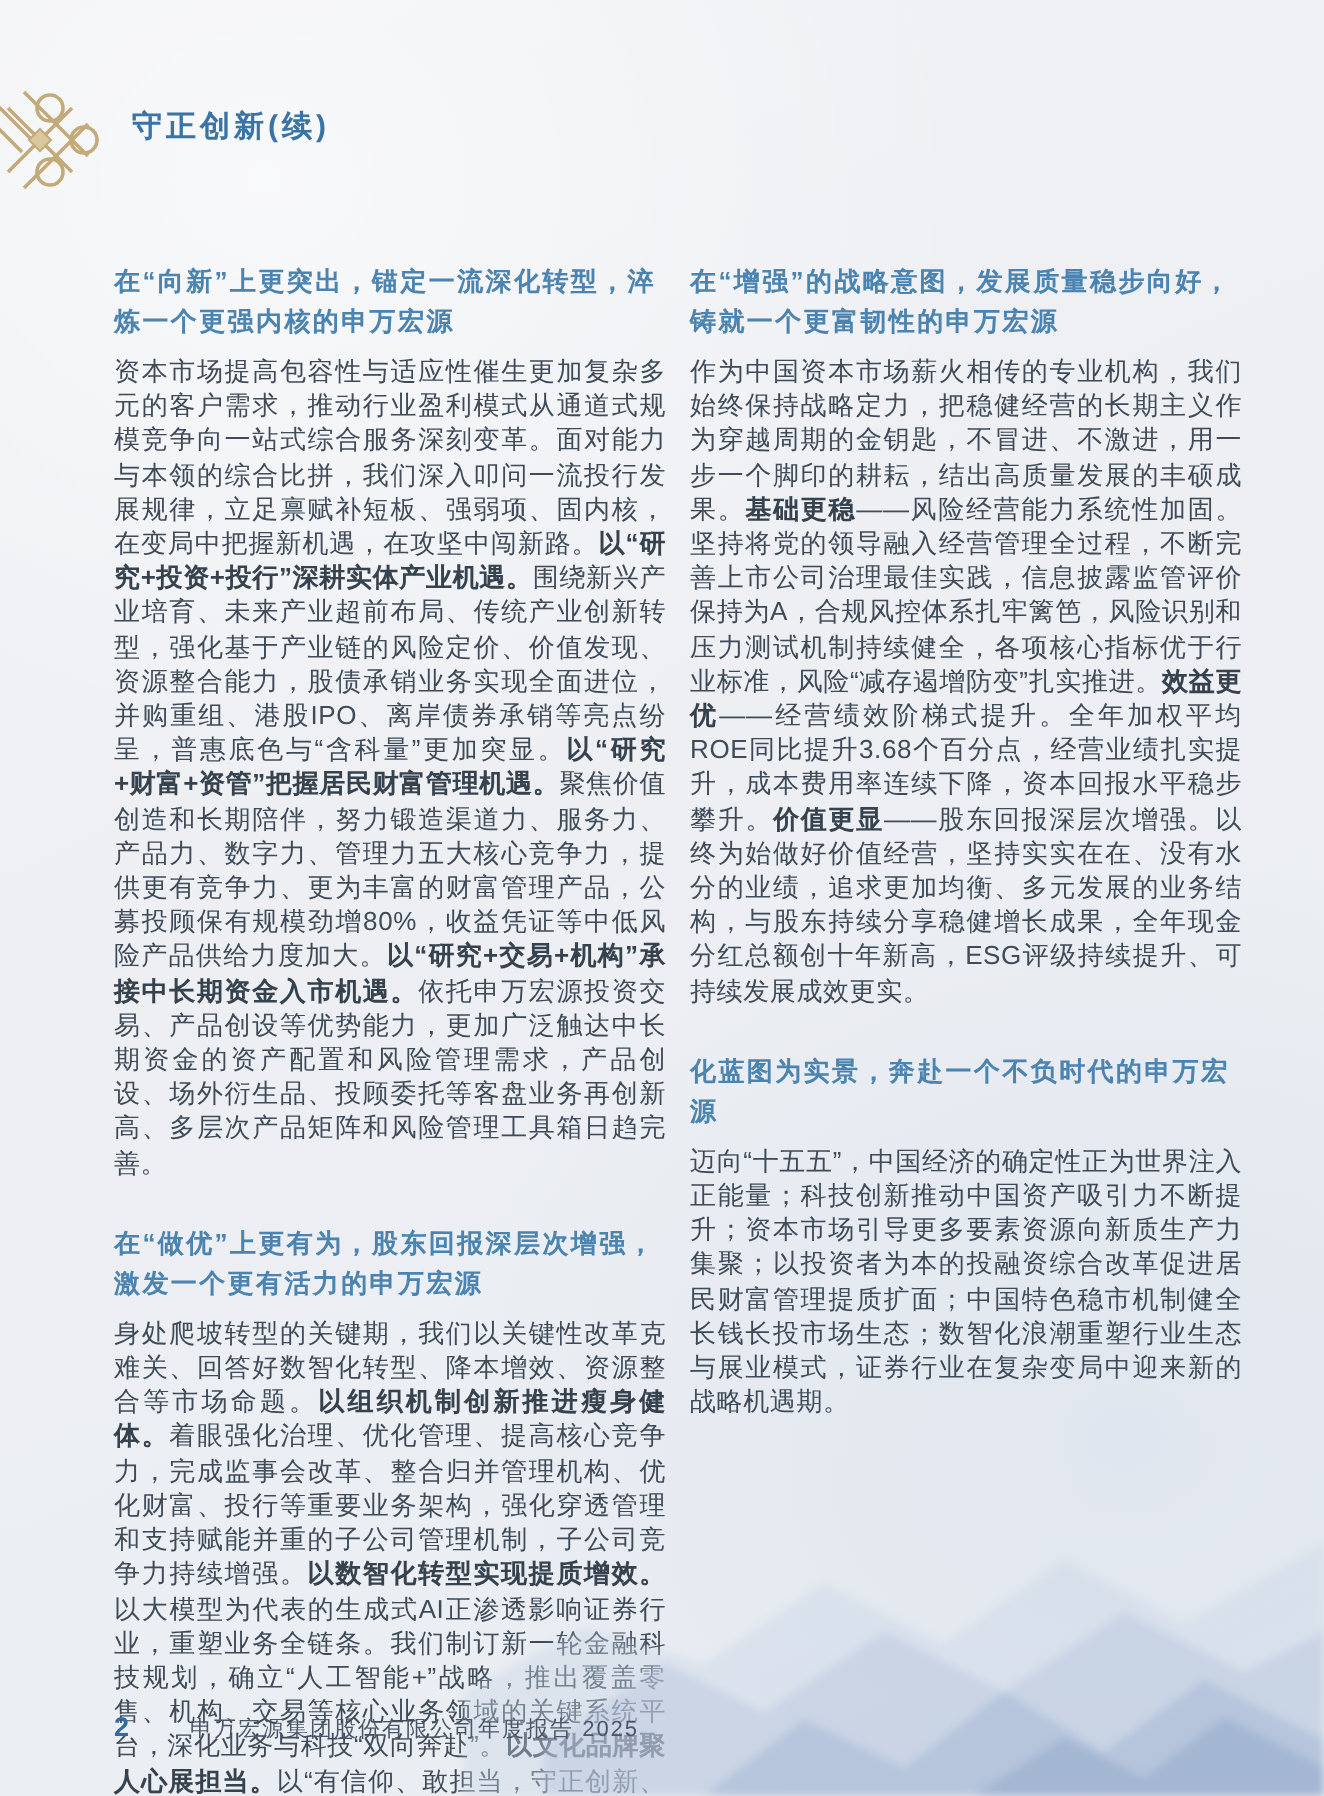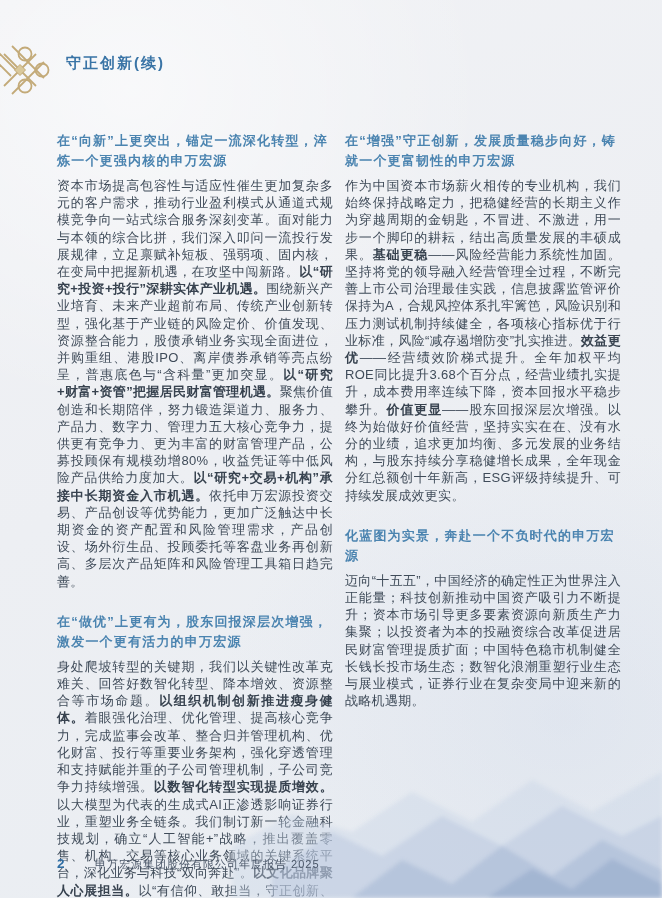--- a/index.html
+++ b/index.html
@@ -81,21 +81,21 @@
         <p class="para"><span>资本市场提高包容性与适应性催生更加复杂多元的客户需求，推动行业盈利模式从通道式规模竞争向一站式综合服务深刻变革。面对能力与本领的综合比拼，我们深入叩问一流投行发展规律，立足禀赋补短板、强弱项、固内核，在变局中把握新机遇，在攻坚中闯新路。</span><span class="b">以“研究+投资+投行”深耕实体产业机遇。</span><span>围绕新兴产业培育、未来产业超前布局、传统产业创新转型，强化基于产业链的风险定价、价值发现、资源整合能力，股债承销业务实现全面进位，并购重组、港股IPO、离岸债券承销等亮点纷呈，普惠底色与“含科量”更加突显。</span><span class="b">以“研究+财富+资管”把握居民财富管理机遇。</span><span>聚焦价值创造和长期陪伴，努力锻造渠道力、服务力、产品力、数字力、管理力五大核心竞争力，提供更有竞争力、更为丰富的财富管理产品，公募投顾保有规模劲增80%，收益凭证等中低风险产品供给力度加大。</span><span class="b">以“研究+交易+机构”承接中长期资金入市机遇。</span><span>依托申万宏源投资交易、产品创设等优势能力，更加广泛触达中长期资金的资产配置和风险管理需求，产品创设、场外衍生品、投顾委托等客盘业务再创新高、多层次产品矩阵和风险管理工具箱日趋完善。</span></p>
       </div>
       <div class="section">
         <h2 class="section-heading">在“做优”上更有为，股东回报深层次增强，激发一个更有活力的申万宏源</h2>
         <p class="para"><span>身处爬坡转型的关键期，我们以关键性改革克难关、回答好数智化转型、降本增效、资源整合等市场命题。</span><span class="b">以组织机制创新推进瘦身健体。</span><span>着眼强化治理、优化管理、提高核心竞争力，完成监事会改革、整合归并管理机构、优化财富、投行等重要业务架构，强化穿透管理和支持赋能并重的子公司管理机制，子公司竞争力持续增强。</span><span class="b">以数智化转型实现提质增效。</span><span>以大模型为代表的生成式AI正渗透影响证券行业，重塑业务全链条。我们制订新一轮金融科技规划，确立“人工智能+”战略，推出覆盖零售、机构、交易等核心业务领域的关键系统平台，深化业务与科技“双向奔赴”。</span><span class="b">以文化品牌聚人心展担当。</span><span>以“有信仰、敢担当，守正创新、追求卓越”的价值观、凝聚“一个申万宏源”理念共识，勇担善为的干事氛围日益浓厚，有力牵引用人导向、人才梯队、激励约束持续向好，为组织内生动力注入源头活水。</span></p>
       </div>
     </div>
 
     <div class="col">
       <div class="section">
-        <h2 class="section-heading">在“增强”守正创新，发展质量稳步向好，铸就一个更富韧性的申万宏源</h2>
+        <h2 class="section-heading">在“增强”的战略意图，发展质量稳步向好，铸就一个更富韧性的申万宏源</h2>
         <p class="para"><span>作为中国资本市场薪火相传的专业机构，我们始终保持战略定力，把稳健经营的长期主义作为穿越周期的金钥匙，不冒进、不激进，用一步一个脚印的耕耘，结出高质量发展的丰硕成果。</span><span class="b">基础更稳</span><span>——风险经营能力系统性加固。坚持将党的领导融入经营管理全过程，不断完善上市公司治理最佳实践，信息披露监管评价保持为A，合规风控体系扎牢篱笆，风险识别和压力测试机制持续健全，各项核心指标优于行业标准，风险“减存遏增防变”扎实推进。</span><span class="b">效益更优</span><span>——经营绩效阶梯式提升。全年加权平均ROE同比提升3.68个百分点，经营业绩扎实提升，成本费用率连续下降，资本回报水平稳步攀升。</span><span class="b">价值更显</span><span>——股东回报深层次增强。以终为始做好价值经营，坚持实实在在、没有水分的业绩，追求更加均衡、多元发展的业务结构，与股东持续分享稳健增长成果，全年现金分红总额创十年新高，ESG评级持续提升、可持续发展成效更实。</span></p>
       </div>
       <div class="section">
         <h2 class="section-heading">化蓝图为实景，奔赴一个不负时代的申万宏源</h2>
         <p class="para"><span>迈向“十五五”，中国经济的确定性正为世界注入正能量；科技创新推动中国资产吸引力不断提升；资本市场引导更多要素资源向新质生产力集聚；以投资者为本的投融资综合改革促进居民财富管理提质扩面；中国特色稳市机制健全长钱长投市场生态；数智化浪潮重塑行业生态与展业模式，证券行业在复杂变局中迎来新的战略机遇期。</span></p>
       </div>
     </div>
 
   </div>
 

